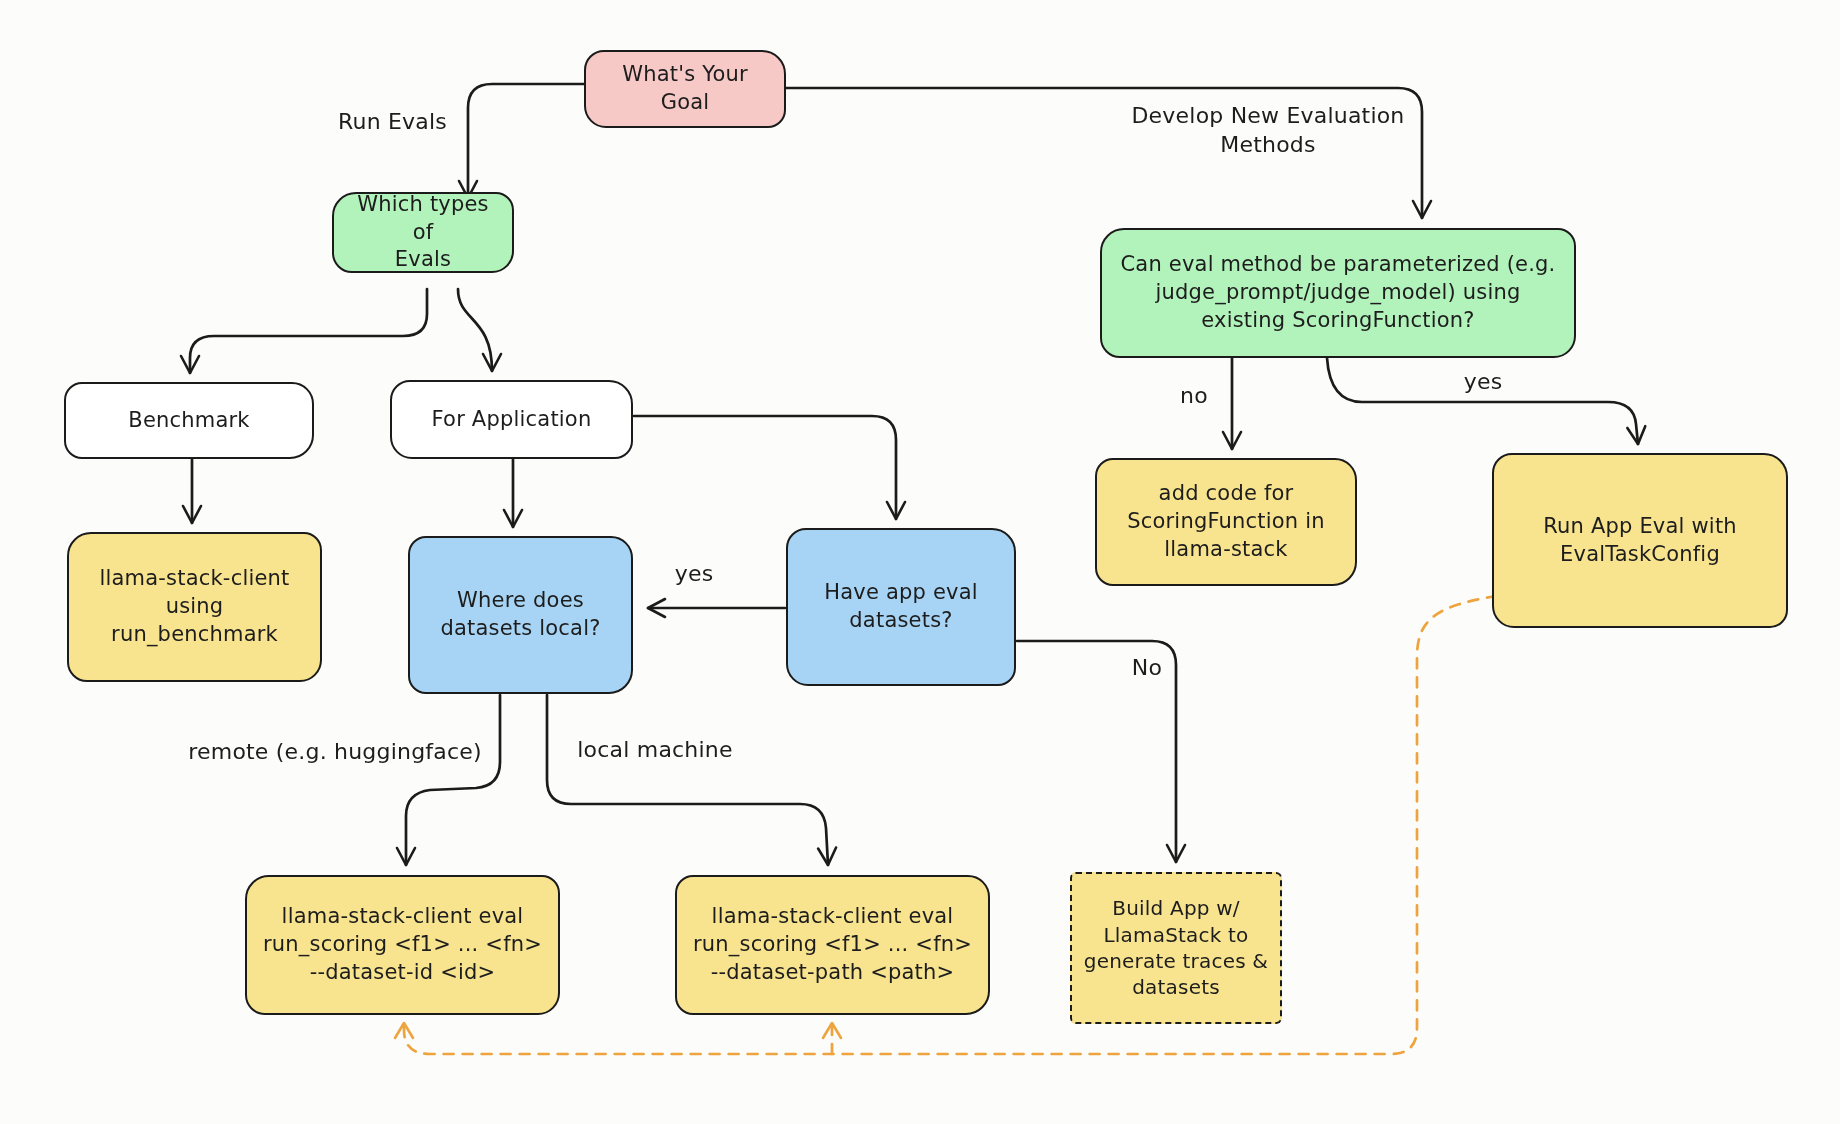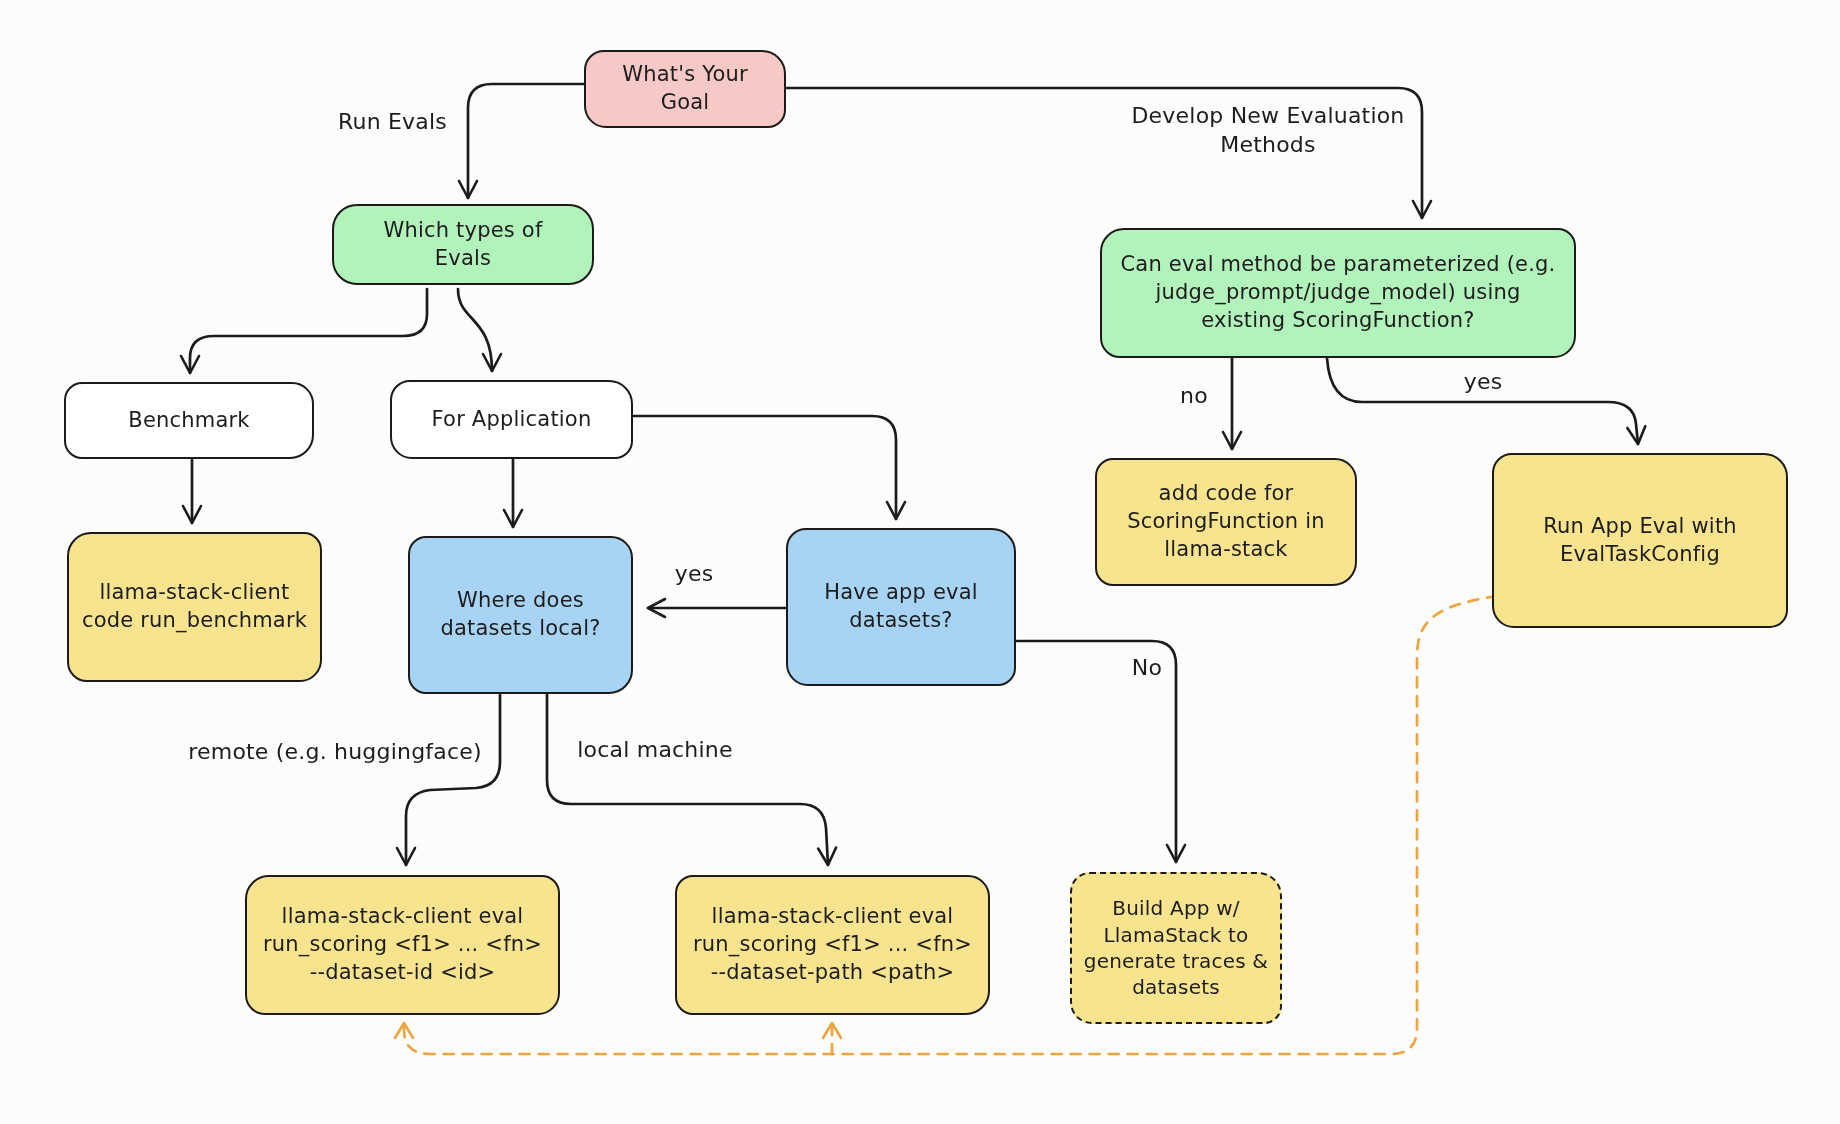--- a/index.html
+++ b/index.html
@@ -15,21 +15,21 @@
     letter-spacing:.2px;padding:6px 10px;
   }
   .r1{border-radius:20px 24px 18px 22px;}
   .r2{border-radius:24px 18px 22px 20px;}
   .r3{border-radius:18px 22px 24px 18px;}
   .pink{background:#f6c9c6;}
   .green{background:#b2f2bb;}
   .yellow{background:#f8e48e;}
   .blue{background:#a7d4f4;}
   .white{background:#ffffff;}
-  .dashedborder{border-style:dashed;}
+  .dashedborder{border-style:dashed;border-radius:6px;}
   .edge-label{
     position:absolute;text-align:center;white-space:pre-line;
     font-size:22px;font-weight:500;line-height:1.3;letter-spacing:.2px;
   }
 </style>
 </head>
 <body>
 
 <div id="canvas">
 
@@ -59,29 +59,29 @@
     </g>
     <g fill="none" stroke="#eda43f" stroke-width="2.7" stroke-linecap="round" stroke-dasharray="10 9">
       <path d="M 1497 596 C 1432 606 1417 622 1417 658 L 1417 1028 Q 1417 1054 1391 1054 L 430 1054 Q 404 1054 404 1030 L 404 1023" marker-end="url(#ahOrange)"></path>
       <path d="M 832 1054 L 832 1023" marker-end="url(#ahOrange)"></path>
     </g>
   </svg>
 
   <div class="node pink r1" style="left:584px;top:50px;width:202px;height:78px;">What's Your
 Goal</div>
 
-  <div class="node green r2" style="left:332px;top:204px;width:262px;height:81px;border-radius:25px;">Which types of
+  <div class="node green r2" style="left:332px;top:192px;width:182px;height:81px;">Which types of
 Evals</div>
 
   <div class="node white r3" style="left:64px;top:382px;width:250px;height:77px;">Benchmark</div>
 
   <div class="node white r1" style="left:390px;top:380px;width:243px;height:79px;">For Application</div>
 
   <div class="node yellow r2" style="left:67px;top:532px;width:255px;height:150px;">llama-stack-client
-code run_benchmark</div>
+using run_benchmark</div>
 
   <div class="node blue r3" style="left:408px;top:536px;width:225px;height:158px;">Where does
 datasets local?</div>
 
   <div class="node blue r1" style="left:786px;top:528px;width:230px;height:158px;">Have app eval
 datasets?</div>
 
   <div class="node green r2" style="left:1100px;top:228px;width:476px;height:130px;">Can eval method be parameterized (e.g.
 judge_prompt/judge_model) using
 existing ScoringFunction?</div>

